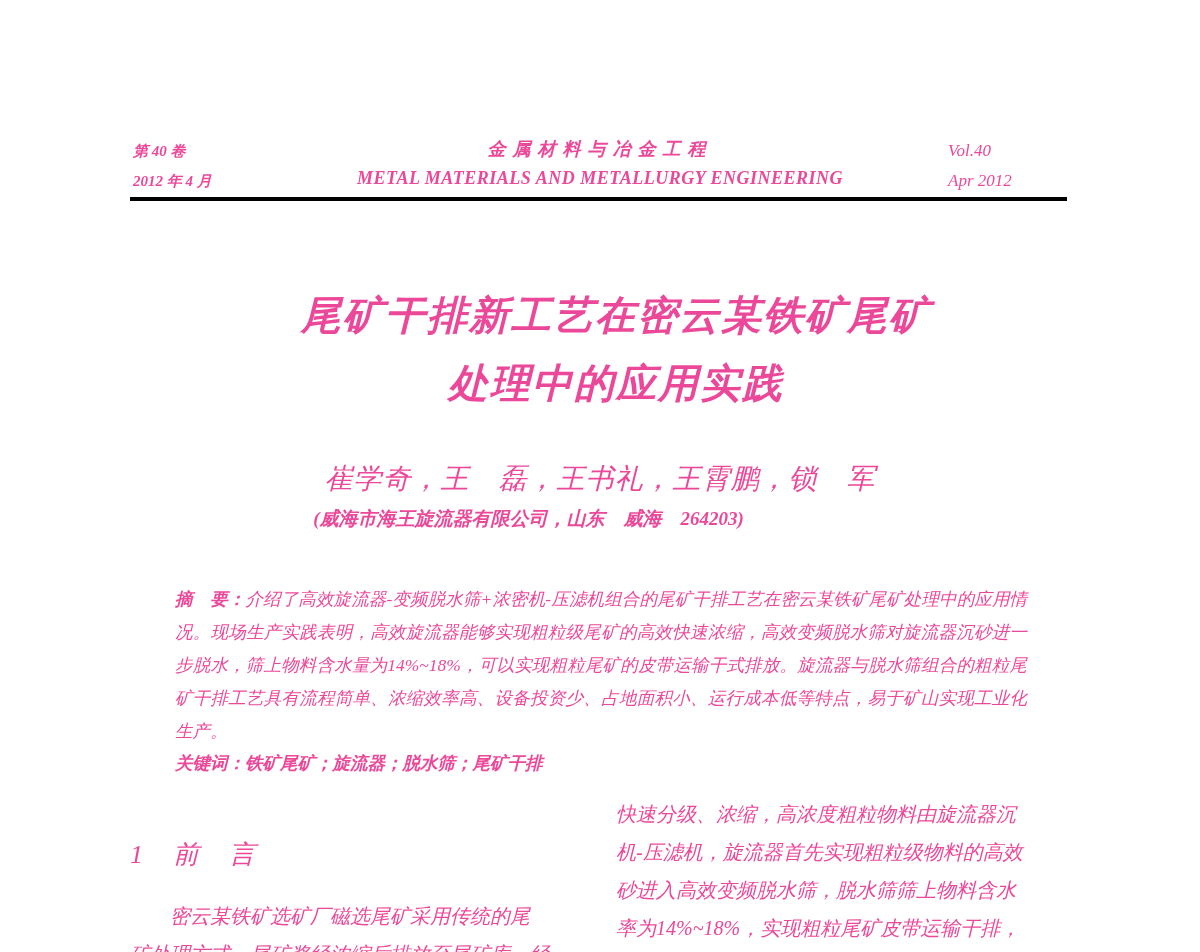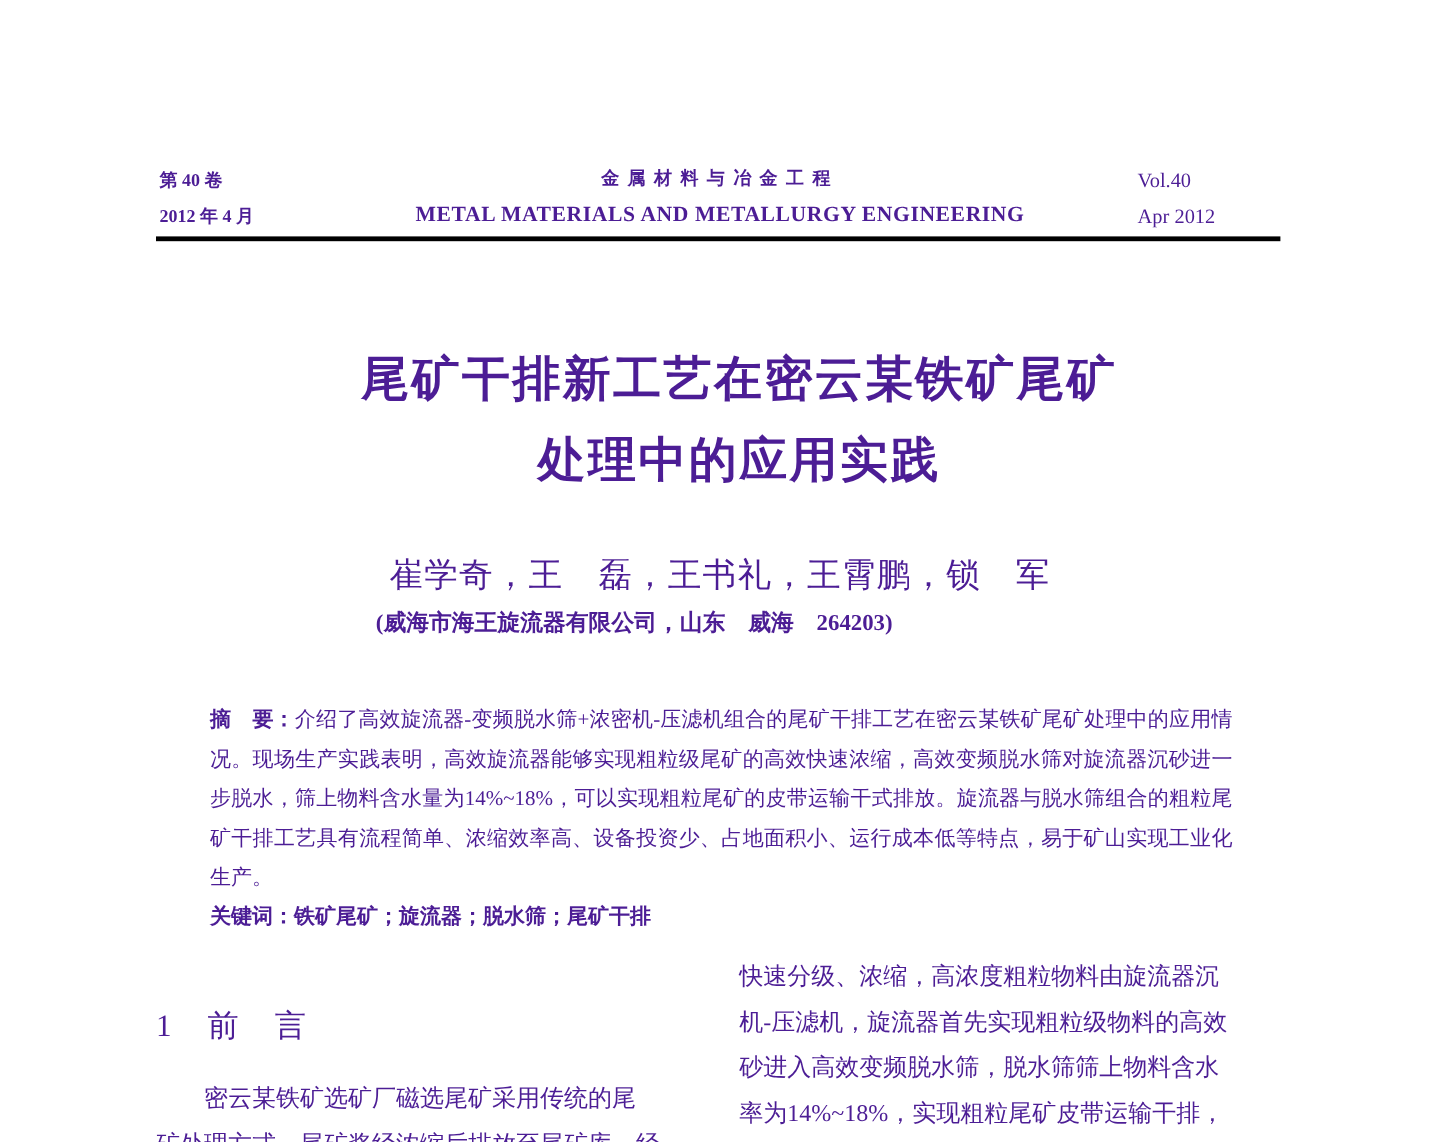--- a/index.html
+++ b/index.html
@@ -2,27 +2,28 @@
 <html><head>
 <meta charset="utf-8">
 <style>
   html,body{margin:0;padding:0;background:#e8e8e8;}
   .page{
     position:relative;
     width:1200px;height:952px;
     margin:0 auto;
     background:#ffffff;
     overflow:hidden;
-    color:#4c1d95;
+    color:#ec4899;
     font-family:"Liberation Serif", serif;
+    font-style:italic;
   }
   
   .hdr-left{position:absolute;left:133px;top:136px;font-size:15px;line-height:30px;font-weight:bold;}
   .hdr-center{position:absolute;left:0;top:136px;width:1200px;text-align:center;}
-  .hdr-center .cn{font-size:15px;font-weight:bold;letter-spacing:7px;line-height:26px;font-family:"Liberation Sans",sans-serif;}
+  .hdr-center .cn{font-size:18px;font-weight:bold;letter-spacing:7px;line-height:26px;font-family:"Liberation Sans",sans-serif;}
   .hdr-center .en{font-size:18px;font-weight:bold;letter-spacing:0.5px;line-height:32px;}
   .hdr-right{position:absolute;left:948px;top:136px;font-size:17px;line-height:30px;}
   .hdr-rule{position:absolute;left:130px;top:197px;width:937px;height:4px;background:#000;}
   
   .title-l1,.title-l2{
     position:absolute;left:0;width:1200px;text-align:center;
     font-family:"Liberation Sans",sans-serif;
     font-weight:bold;font-size:40px;letter-spacing:2px;padding-left:16px;
   }
   .title-l1{top:288px;}

